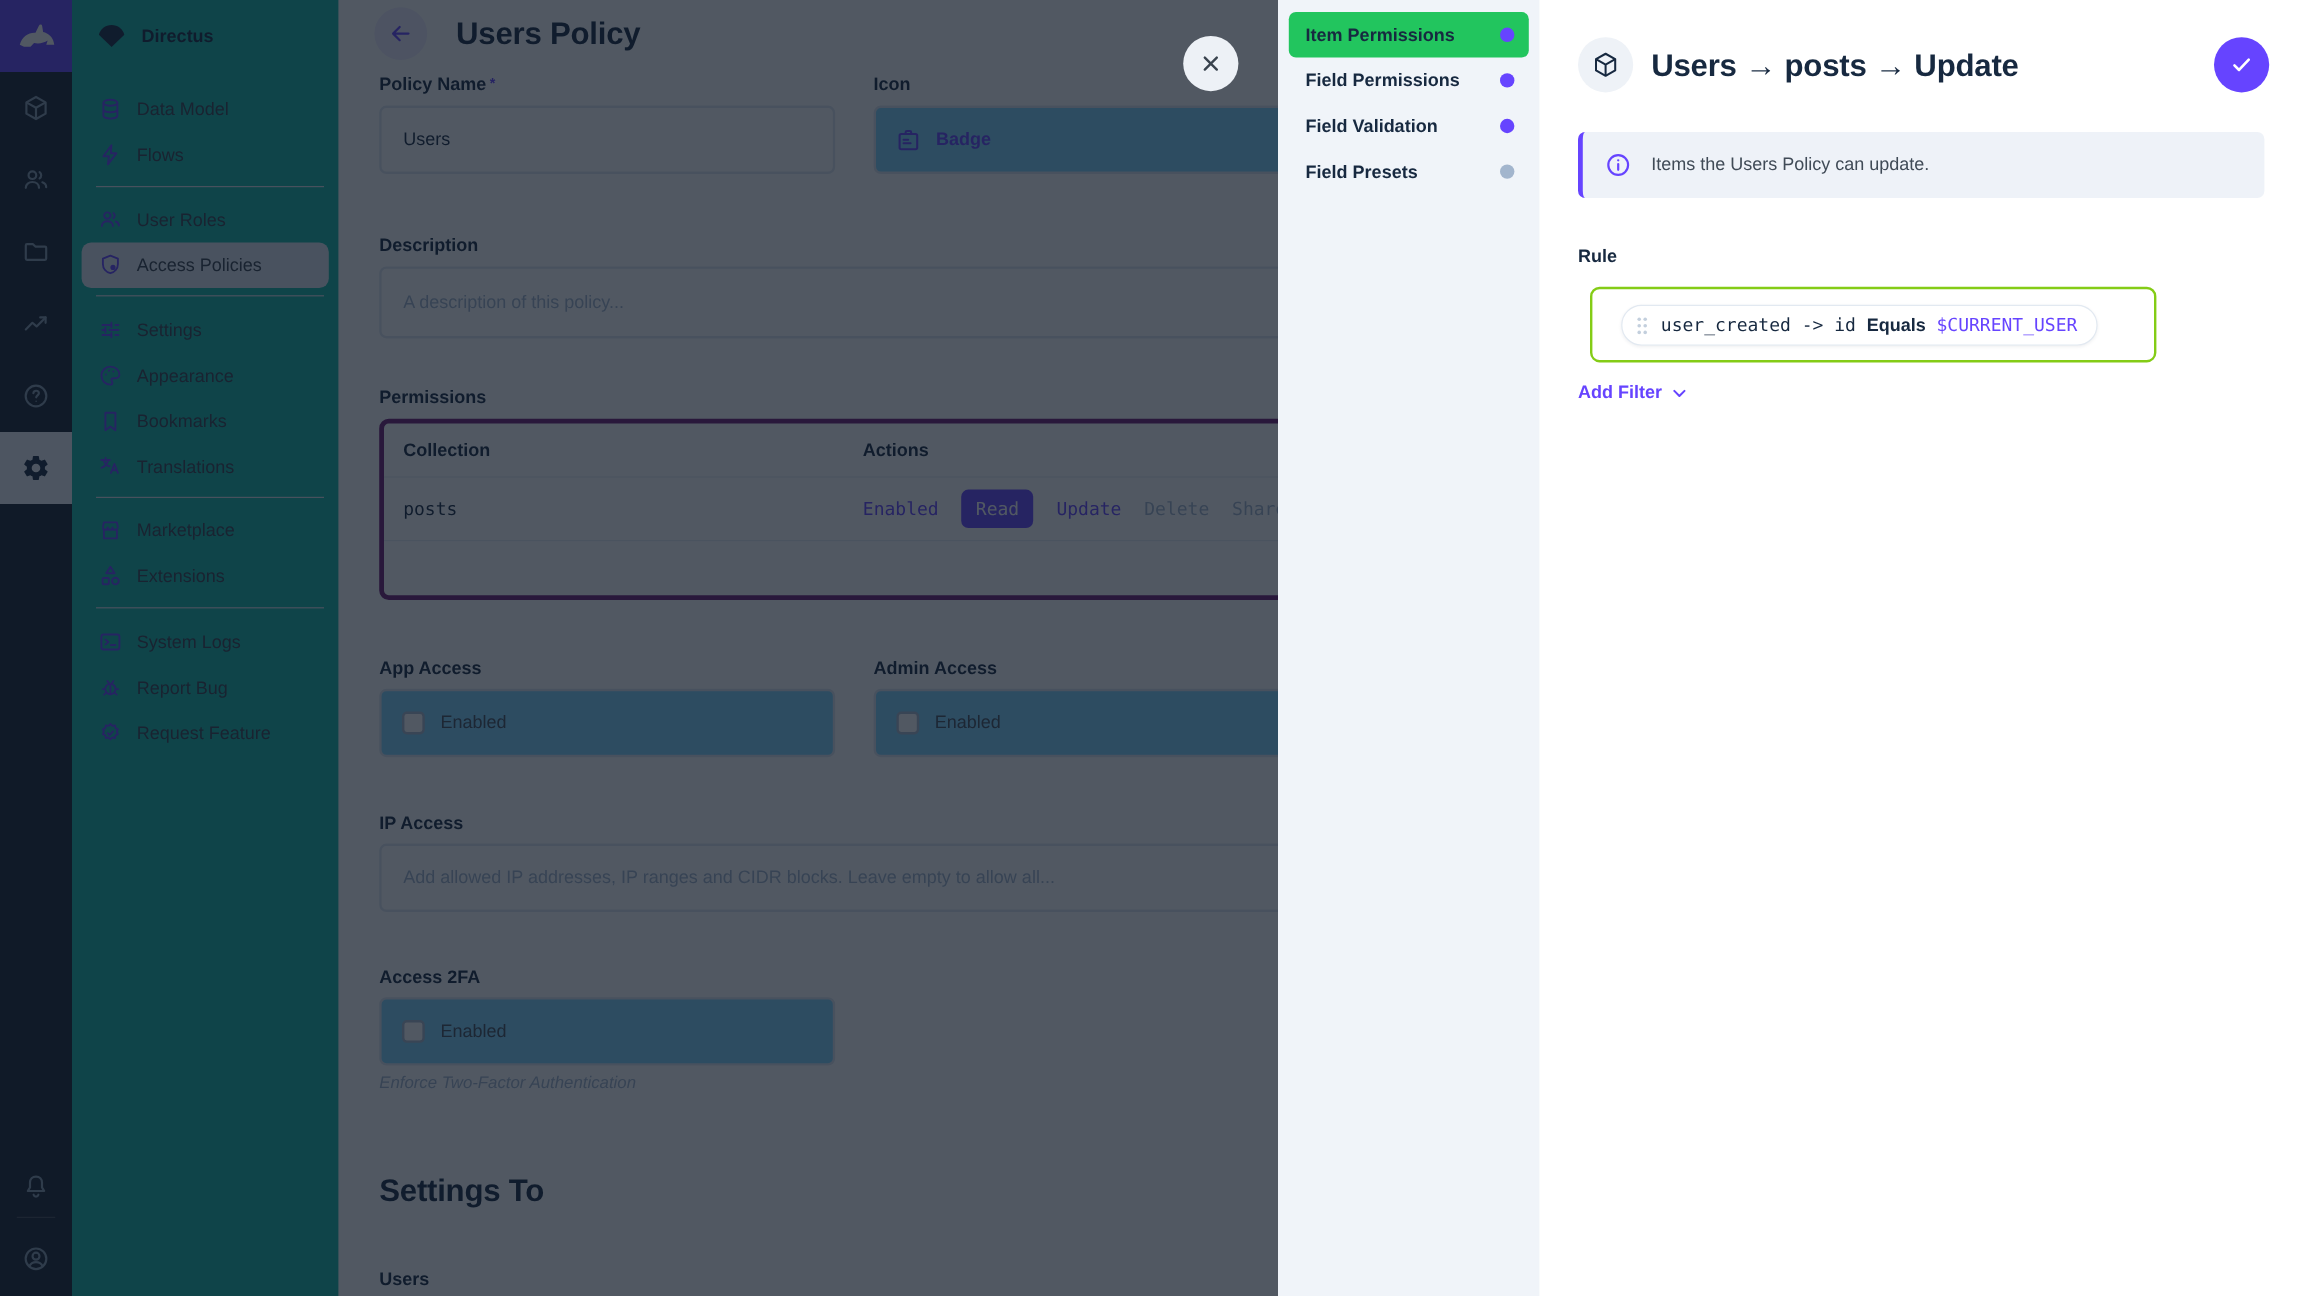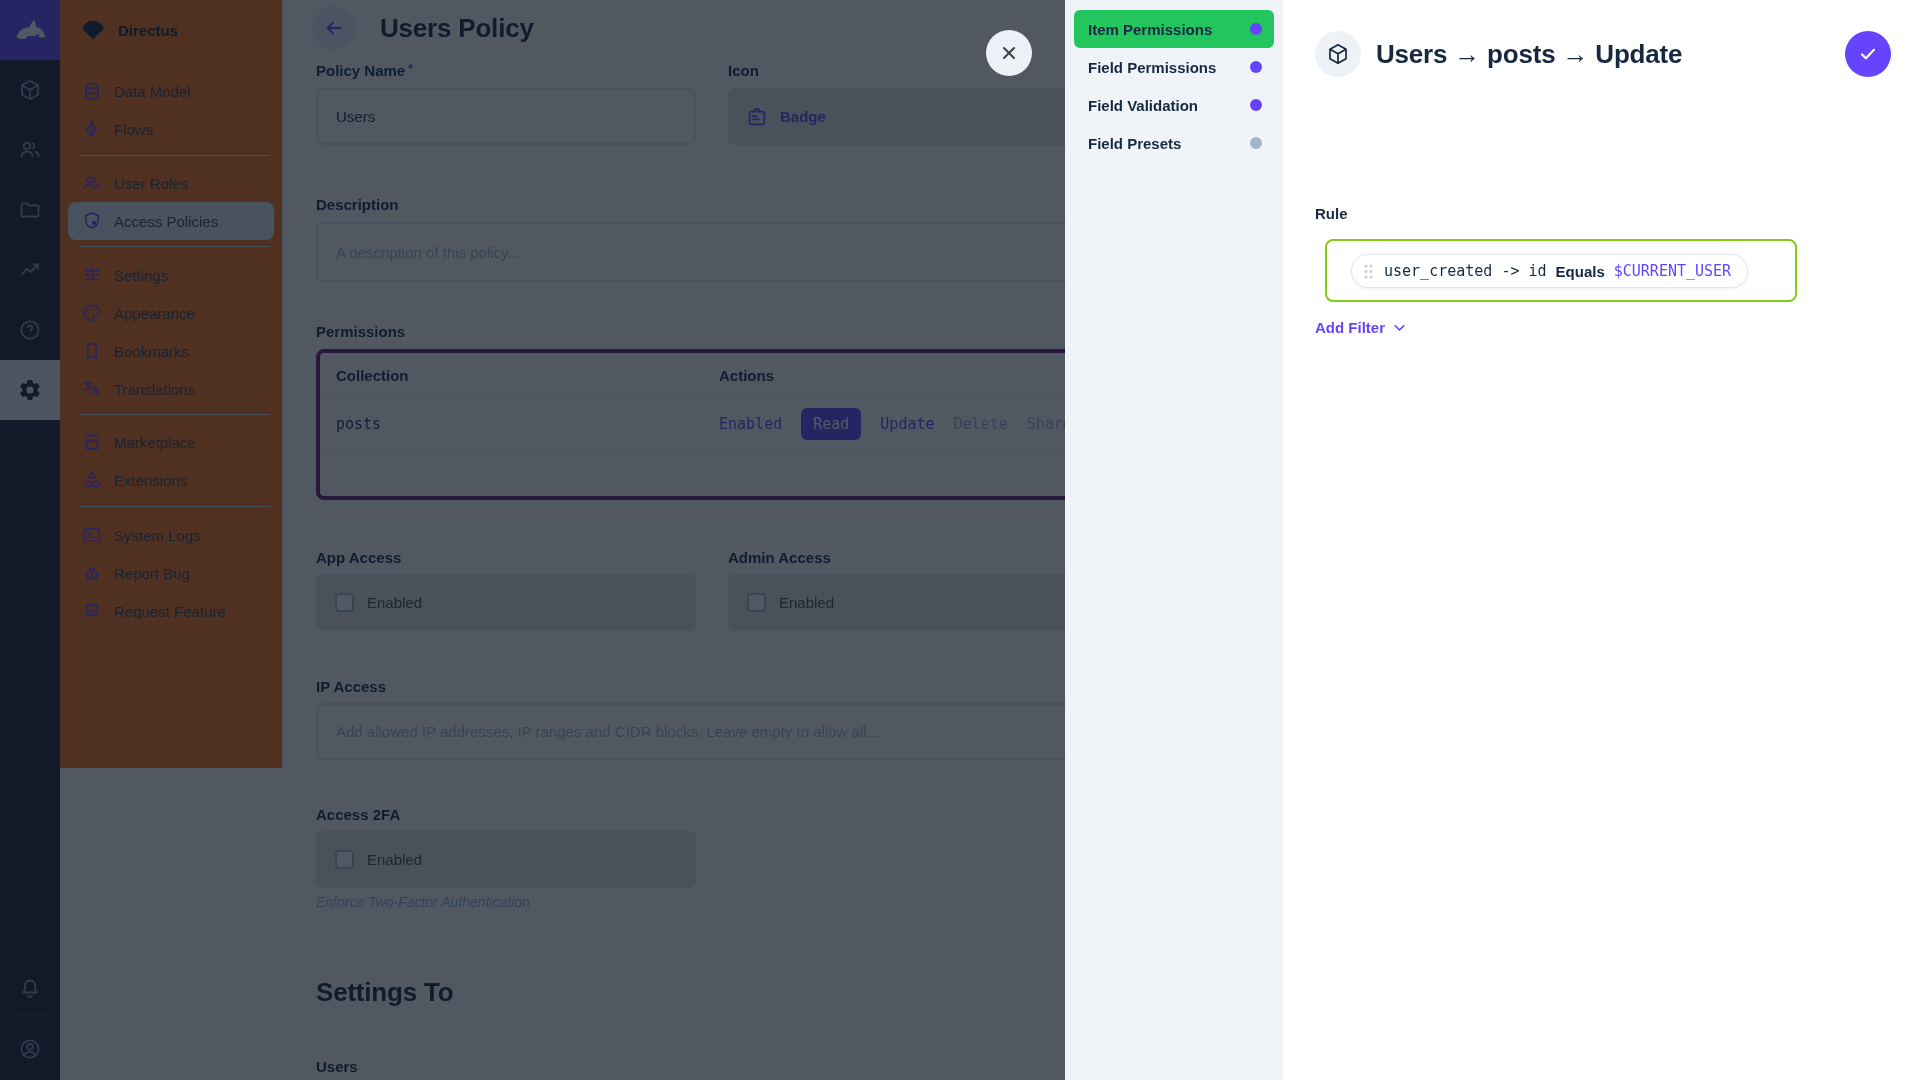--- a/index.html
+++ b/index.html
@@ -10,39 +10,39 @@
   svg { display:block; }
 
   
   .module-bar { left:0; top:0; width:60px; height:1080px; background:#18222F; z-index:10; }
   .logo-tile { left:0; top:0; width:60px; height:60px; background:#6644FF; display:flex; align-items:center; justify-content:center; cursor:pointer; border:none; }
   .mod-btn { width:60px; height:60px; display:flex; align-items:center; justify-content:center; color:#8599ad; background:transparent; border:none; cursor:pointer; }
   .mod-btn.active { background:#F0F4F9; color:#172940; }
   .mb-divider { left:14px; width:32px; height:1px; background:rgba(255,255,255,0.18); }
 
   
-  .nav-sidebar { left:60px; top:0; width:222px; height:768px; background:#f97316; z-index:10; }
+  .nav-sidebar { left:60px; top:0; width:222px; height:1080px; background:#14b8a6; z-index:10; }
   .project-row { left:0; top:0; width:222px; height:60px; display:flex; align-items:center; padding-left:20px; gap:12px; cursor:pointer; }
   .project-name { font-size:15px; font-weight:600; color:#172940; }
   .nav-item { left:8px; width:206px; height:38px; border-radius:8px; display:flex; align-items:center; padding-left:14px; gap:12px; cursor:pointer; background:transparent; border:none; }
   .nav-item.active { background:#e3eaf2; }
   .nav-item .nav-icon { color:#6644FF; width:20px; height:20px; flex:0 0 20px; }
   .nav-item .nav-label { font-size:15px; font-weight:500; color:#37424f; white-space:nowrap; }
   .nav-divider { left:20px; width:190px; height:1px; background:#dce4ed; }
 
   
   .content { left:282px; top:0; width:1638px; height:1080px; background:#ffffff; z-index:1; }
   .back-btn { left:30px; top:6px; width:44px; height:44px; border-radius:50%; background:rgba(102,68,255,0.10); border:none; display:flex; align-items:center; justify-content:center; color:#6644FF; cursor:pointer; }
   .page-title { left:98px; top:13px; font-size:26px; font-weight:700; color:#172940; letter-spacing:-0.2px; }
   .form { left:34px; top:0; width:792px; height:1080px; }
   .field-label { font-size:15px; font-weight:600; color:#172940; white-space:nowrap; }
   .req { color:#6644FF; font-size:12px; vertical-align:top; margin-left:3px; }
   .text-input { position:absolute; height:57px; border:2px solid #dfe7ef; border-radius:6px; background:#fff; font-family:"Liberation Sans",sans-serif; font-size:15px; color:#172940; padding:0 18px; outline:none; width:100%; }
   .text-input::placeholder { color:#a2b5cd; }
-  .box { position:absolute; border:2px solid #dfe7ef; border-radius:6px; background:#e5e5e5; }
+  .box { position:absolute; border:2px solid #dfe7ef; border-radius:6px; background:#7dd3fc; }
   .icon-value { display:flex; align-items:center; gap:12px; height:100%; padding-left:16px; color:#6644FF; font-size:15px; font-weight:600; cursor:pointer; }
   .check-row { display:flex; align-items:center; gap:13px; height:100%; padding-left:17px; }
   .checkbox { width:19px; height:19px; border:2px solid #a8bacf; border-radius:4px; background:#fff; cursor:pointer; }
   .check-label { font-size:15px; color:#44505c; }
   .note { font-size:14px; font-style:italic; color:#a2b5cd; }
   .section-title { font-size:26px; font-weight:700; color:#172940; letter-spacing:-0.2px; }
 
   
   .perm-table { left:0; top:349px; width:792px; height:151px; border:4px solid #701a75; border-radius:8px; background:#fff; overflow:hidden; }
   .perm-head { position:absolute; top:0; left:0; right:0; height:44px; display:flex; align-items:center; }
@@ -417,20 +417,30 @@
     </div>
     <h2 class="abs dh-title">Users → posts → Update</h2>
     <button class="abs dh-save">
       <span>
           <svg width="22" height="22" viewBox="0 0 24 24" fill="none" stroke="currentColor" stroke-width="2.4" stroke-linecap="round" stroke-linejoin="round">
             <path d="M5.5 12.5l4.2 4.2 8.8-9.4"></path>
           </svg>
         </span>
     </button>
 
+    <div class="abs notice">
+      <span style="color:#6644FF;">
+          <svg width="23" height="23" viewBox="0 0 24 24" fill="none" stroke="currentColor" stroke-width="1.9" stroke-linecap="round">
+            <circle cx="12" cy="12" r="8.6"></circle>
+            <path d="M12 11.2v5"></path>
+            <circle cx="12" cy="7.9" r="1" fill="currentColor" stroke="none"></circle>
+          </svg>
+        </span>
+      <span class="notice-text">Items the Users Policy can update.</span>
+    </div>
 
     <div class="abs rule-label">Rule</div>
     <div class="abs rule-box">
       <div class="filter-pill">
         <span>
             <svg width="13" height="19" viewBox="0 0 13 19" fill="#c3cfdd">
               <circle cx="4" cy="4" r="1.5"></circle>
               <circle cx="9" cy="4" r="1.5"></circle>
               <circle cx="4" cy="9.5" r="1.5"></circle>
               <circle cx="9" cy="9.5" r="1.5"></circle>

